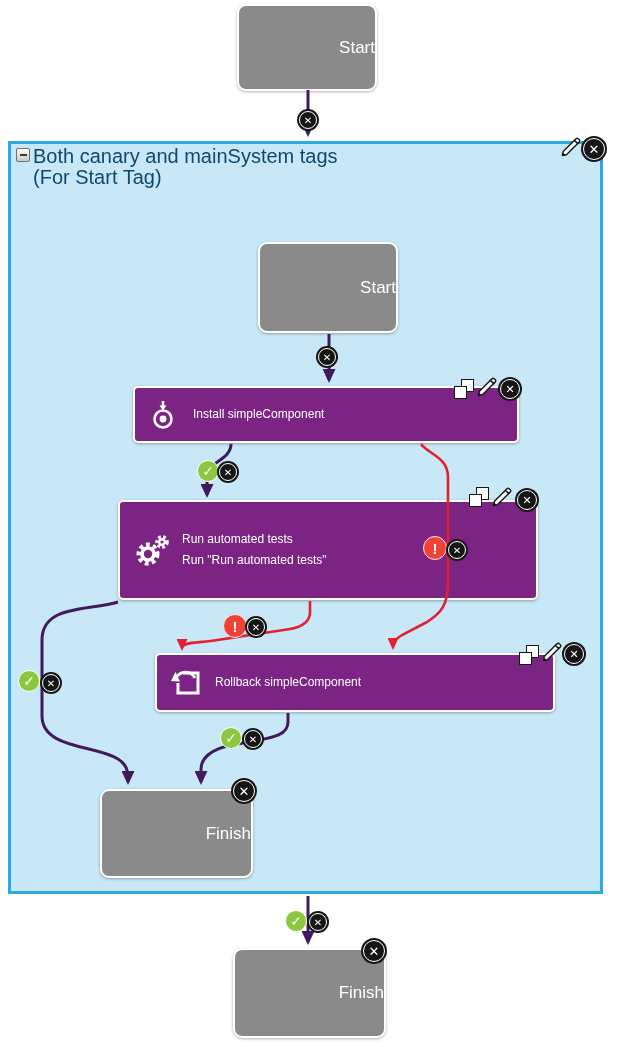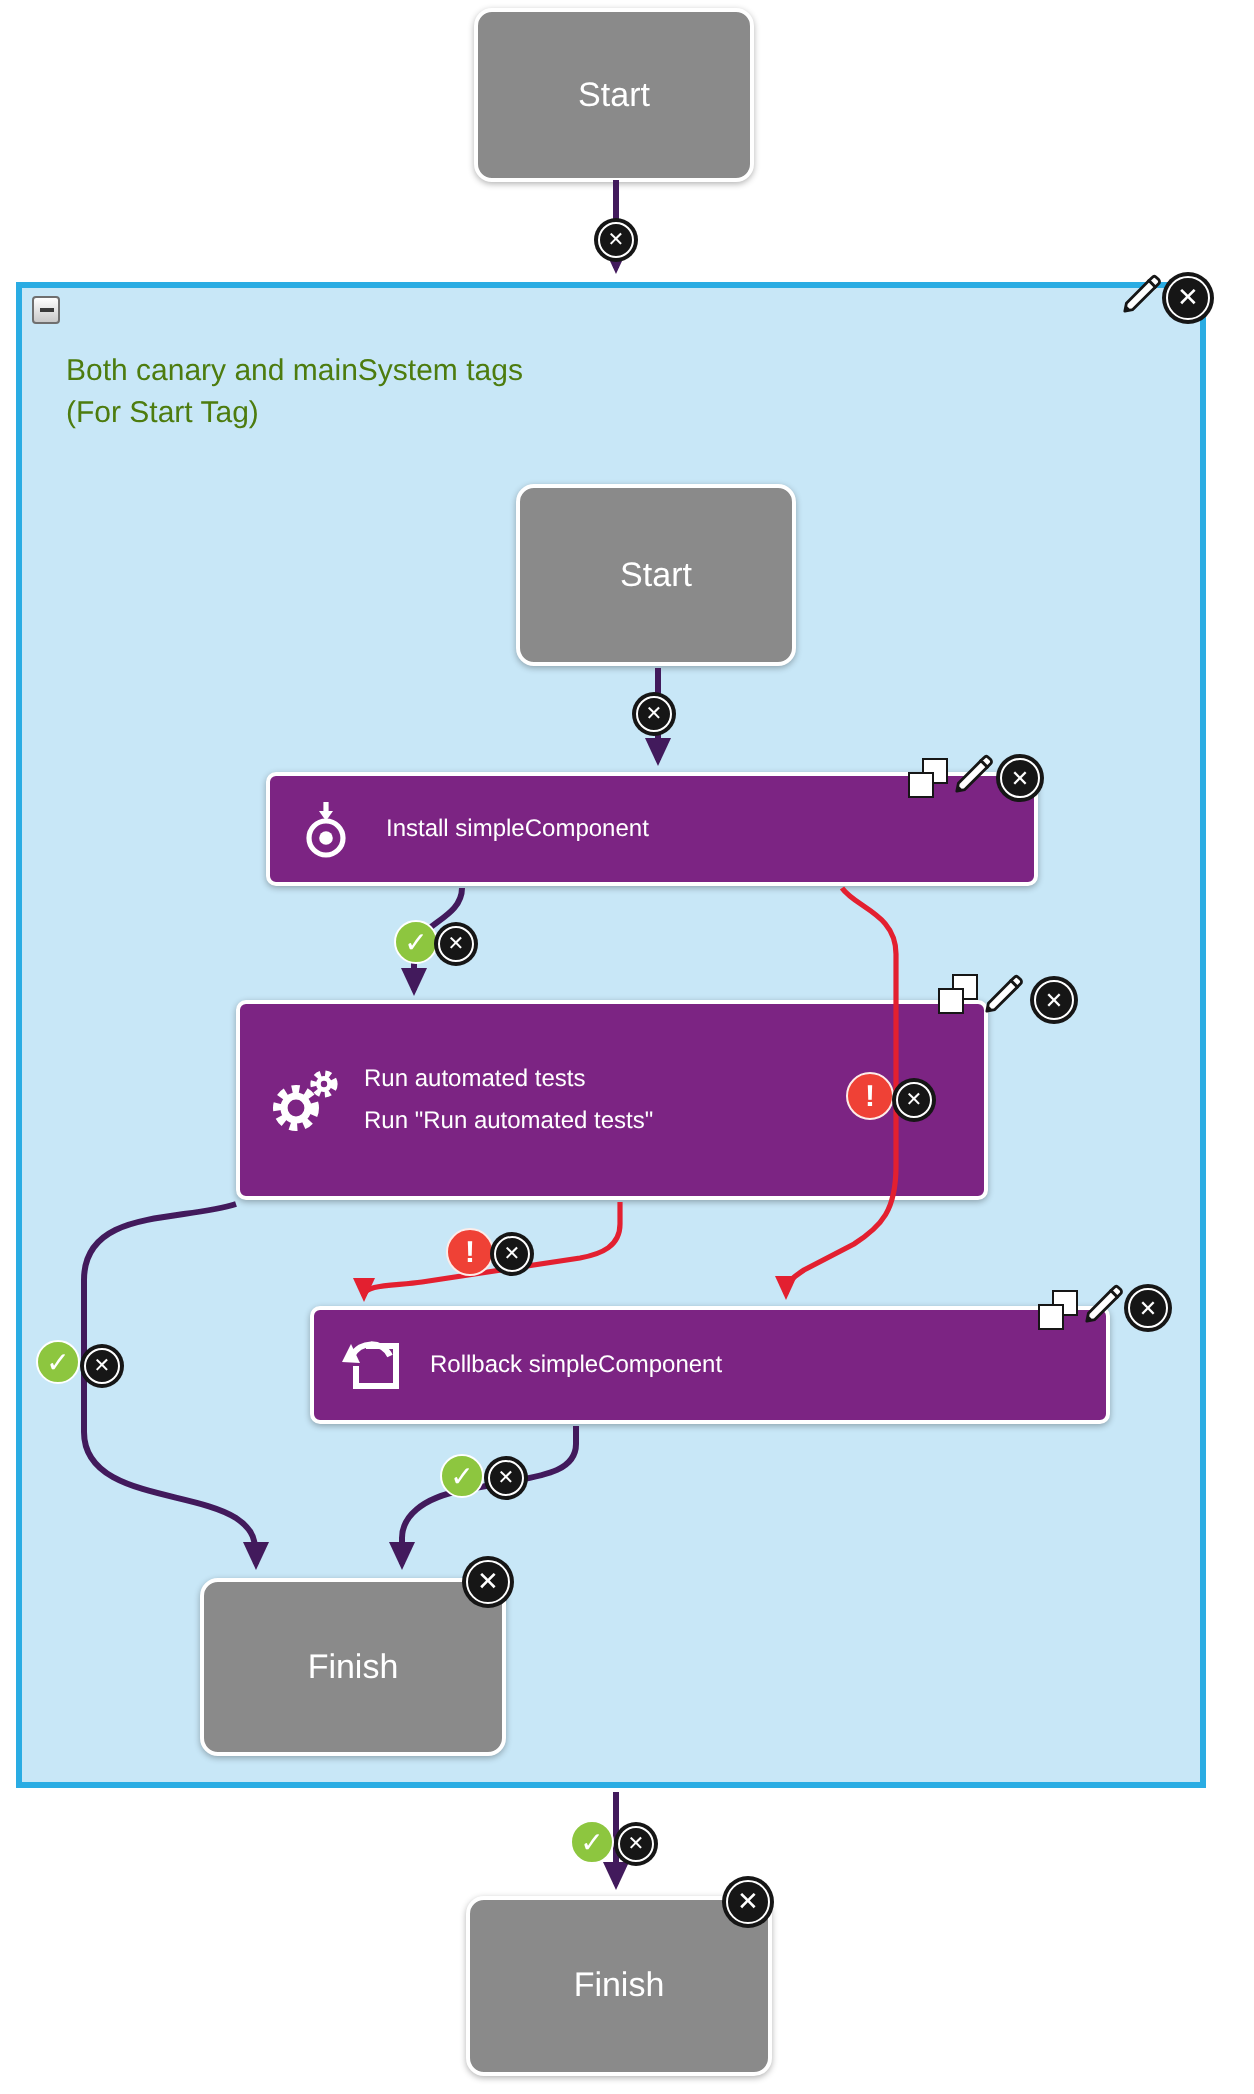--- a/index.html
+++ b/index.html
@@ -3,29 +3,29 @@
 <meta charset="utf-8">
 <style>
   html,body{margin:0;padding:0;background:#fff;}
   body{width:627px;height:1047px;font-family:"Liberation Sans","DejaVu Sans",sans-serif;}
   .canvas{position:relative;width:627px;height:1047px;overflow:hidden;background:#fff;}
 
   
   .loop-container{position:absolute;left:8px;top:141px;width:595px;height:753px;
     background:var(--container-bg,#c8e7f7);border:3px solid var(--container-border,#2aace3);
     box-sizing:border-box;}
-  .ctitle{position:absolute;left:33px;top:146px;color:#4d7c0f;font-size:15px;line-height:21px;z-index:5;margin-top:29px;}
+  .ctitle{position:absolute;left:33px;top:146px;color:#0c4a6e;font-size:20px;line-height:21px;z-index:5;}
   .collapse{position:absolute;left:16px;top:148px;width:14px;height:14px;z-index:6;
     background:linear-gradient(#fefefe,#c9c9c9);border:1px solid #6f6f6f;border-radius:2px;box-sizing:border-box;}
   .collapse::after{content:"";position:absolute;left:2.5px;right:2.5px;top:5px;height:2px;background:#3a3a3a;}
 
   
   .node{position:absolute;border:2px solid #fff;box-sizing:border-box;display:flex;
     align-items:center;justify-content:center;box-shadow:0 1px 3px rgba(0,0,0,.3);z-index:2;}
-  .node.gray{background:var(--node-gray,#8a8a8a);border-radius:9px;}
+  .node.gray{background:var(--node-gray,#8a8a8a);border-radius:9px;justify-content:flex-end;}
   .node.purple{background:var(--node-purple,#7c2483);border-radius:5px;justify-content:flex-start;}
   .nlabel{color:#fff;font-size:17px;}
   .plabel{color:#fff;font-size:12px;line-height:21px;white-space:nowrap;}
   .node .step-ic{flex:0 0 auto;display:flex;align-items:center;justify-content:center;}
 
   
   .overlay{position:absolute;left:0;top:0;z-index:3;pointer-events:none;}
   .ln-s{stroke:var(--line-success,#421a5c);stroke-width:3;fill:none;}
   .ln-f{stroke:var(--line-failure,#e32030);stroke-width:2.6;fill:none;}
 
@@ -74,21 +74,21 @@
       <svg width="32" height="32" viewBox="0 0 32 32">
         <line x1="14" y1="2" x2="14" y2="7" stroke="#fff" stroke-width="2.6"></line>
         <polygon points="10.5,6.5 17.5,6.5 14,11.5" fill="#fff"></polygon>
         <circle cx="14" cy="20" r="8.5" fill="none" stroke="#fff" stroke-width="2.6"></circle>
         <circle cx="14" cy="20" r="3.4" fill="#fff"></circle>
       </svg>
     </span>
     <span class="plabel">Install simpleComponent</span>
   </div>
 
-  <div class="node purple" style="left:118px;top:500px;width:376px;height:100px;padding-left:14px;gap:10px">
+  <div class="node purple" style="left:118px;top:500px;width:420px;height:100px;padding-left:14px;gap:10px">
     <span class="step-ic">
       <svg width="38" height="36" viewBox="0 0 38 36">
         <circle cx="14" cy="22" r="9" fill="none" stroke="#fff" stroke-width="5" stroke-dasharray="3.6 3.1"></circle>
         <circle cx="14" cy="22" r="6" fill="none" stroke="#fff" stroke-width="3.6"></circle>
         <circle cx="28" cy="10" r="5" fill="none" stroke="#fff" stroke-width="3.6" stroke-dasharray="2.6 2.2"></circle>
         <circle cx="28" cy="10" r="2.8" fill="none" stroke="#fff" stroke-width="2.4"></circle>
       </svg>
     </span>
     <span class="plabel">
       <span style="display:block">Run automated tests</span>

